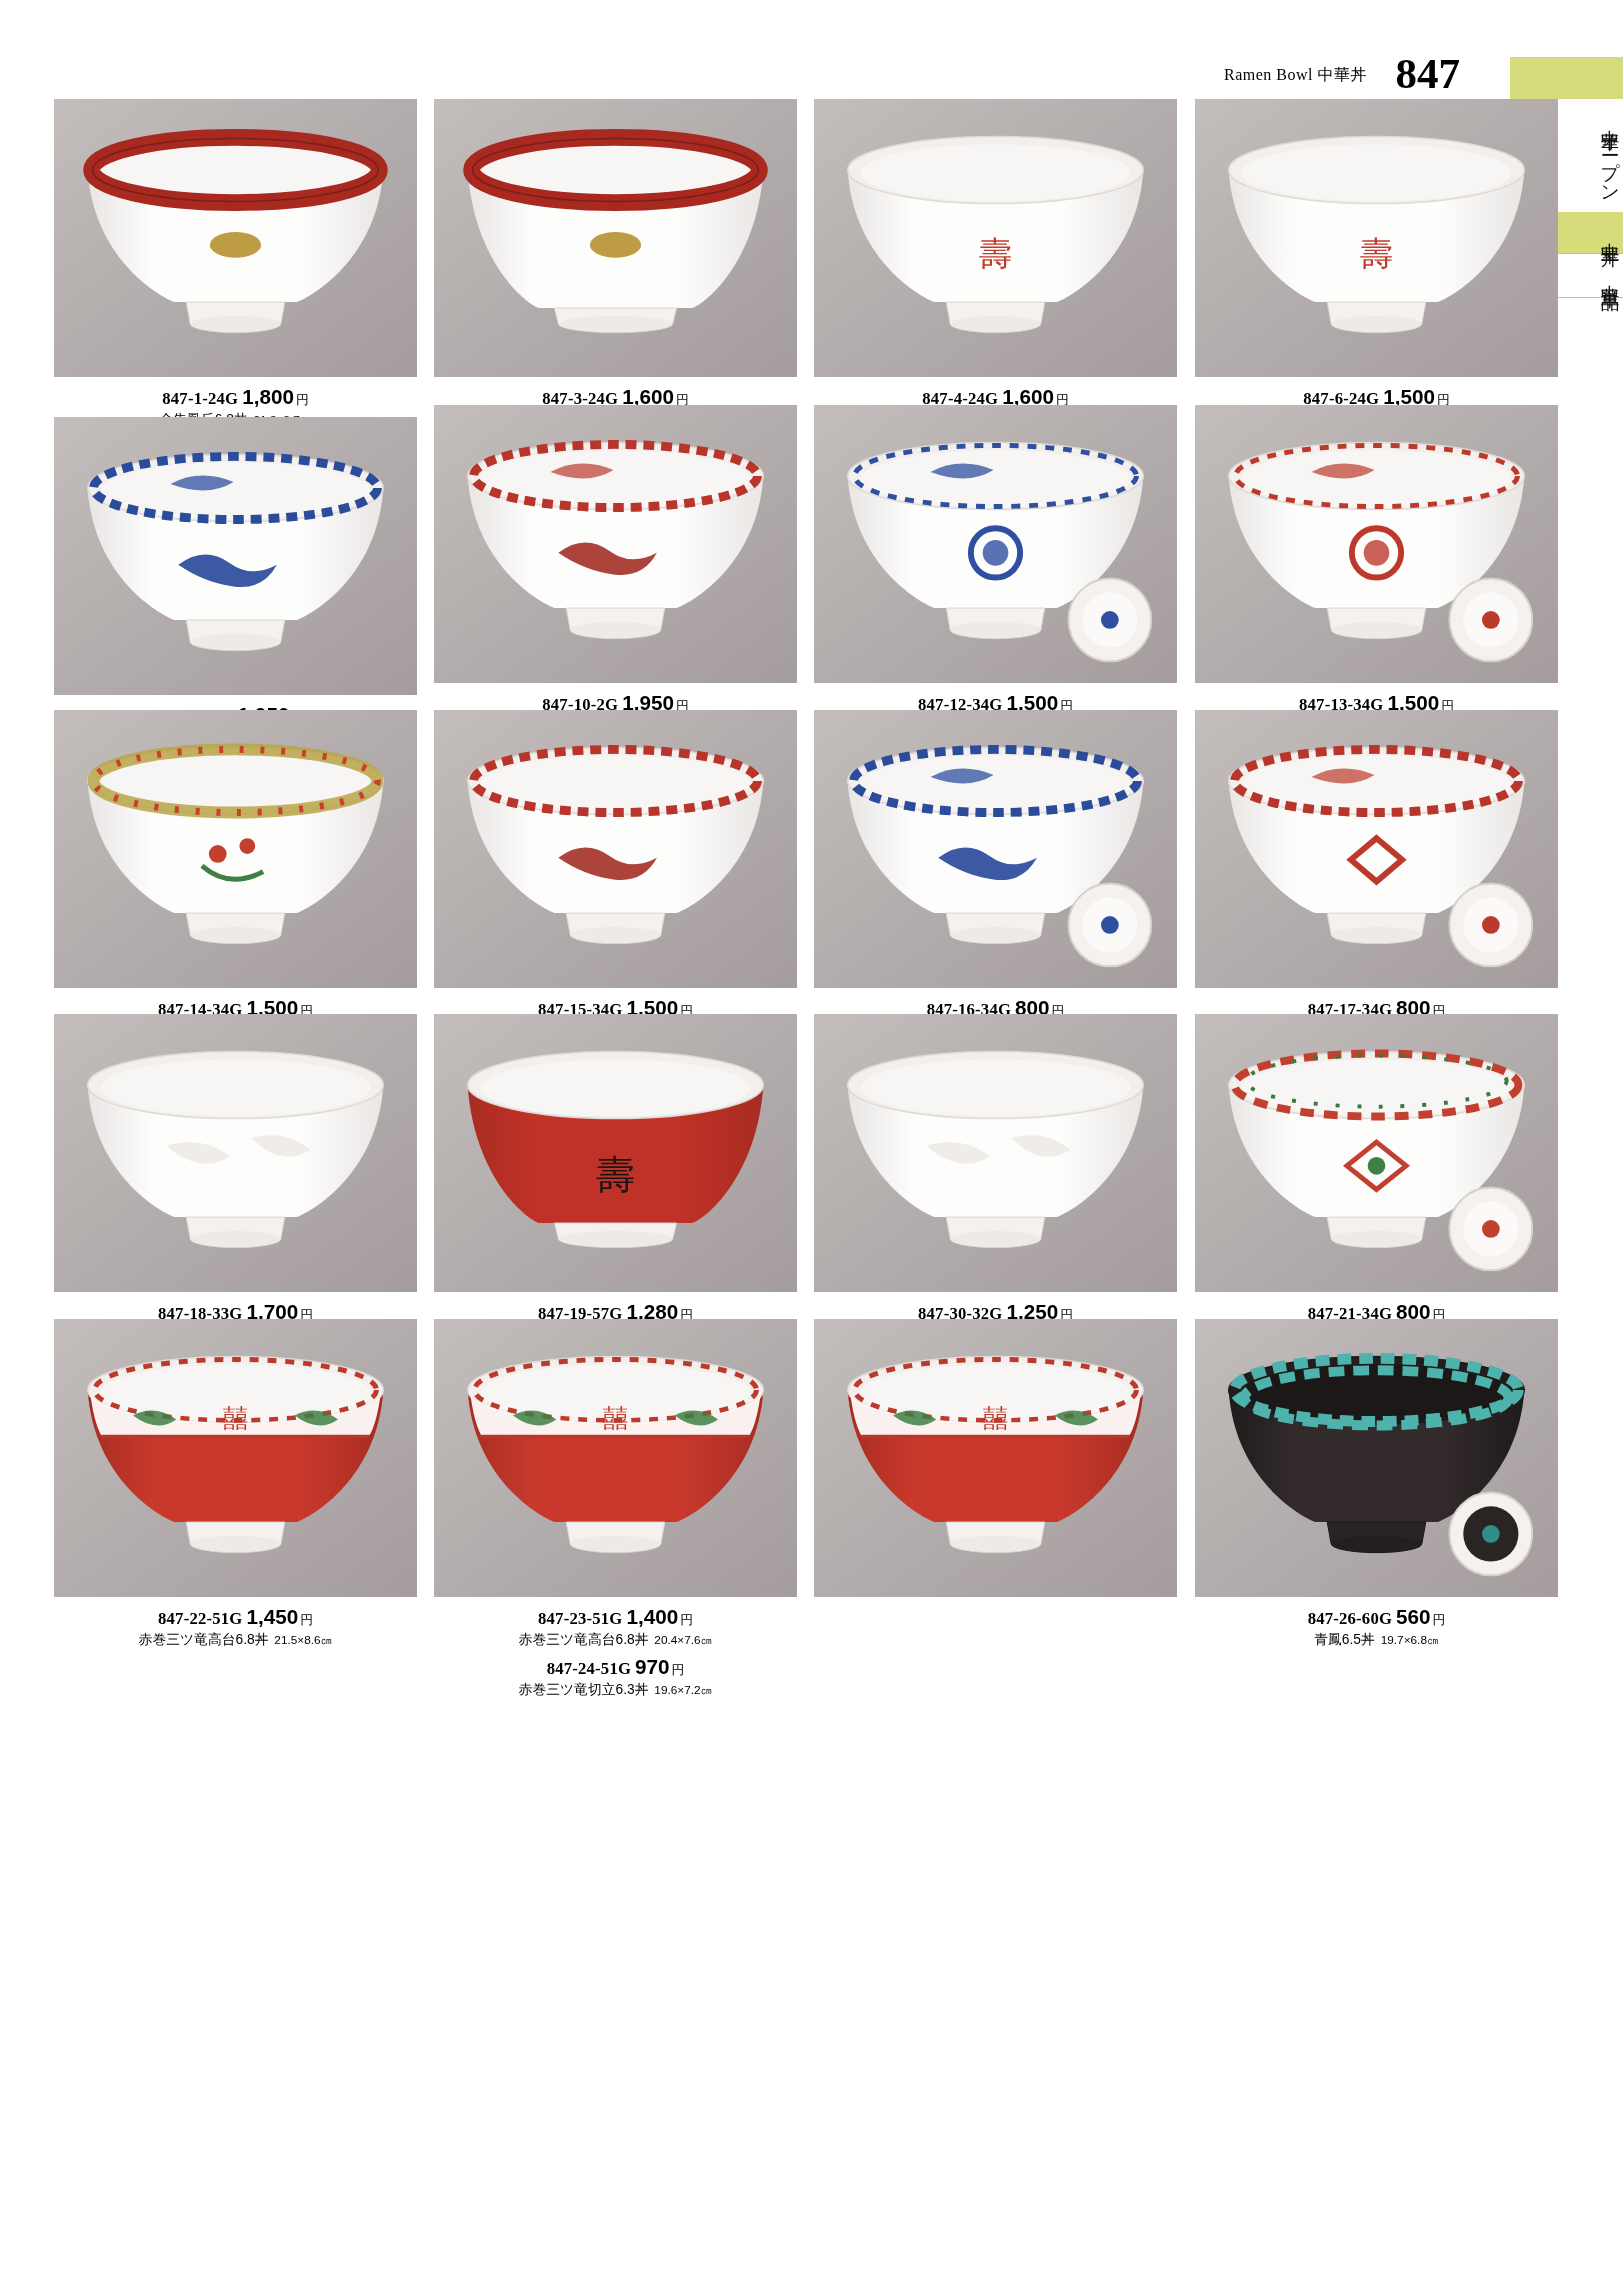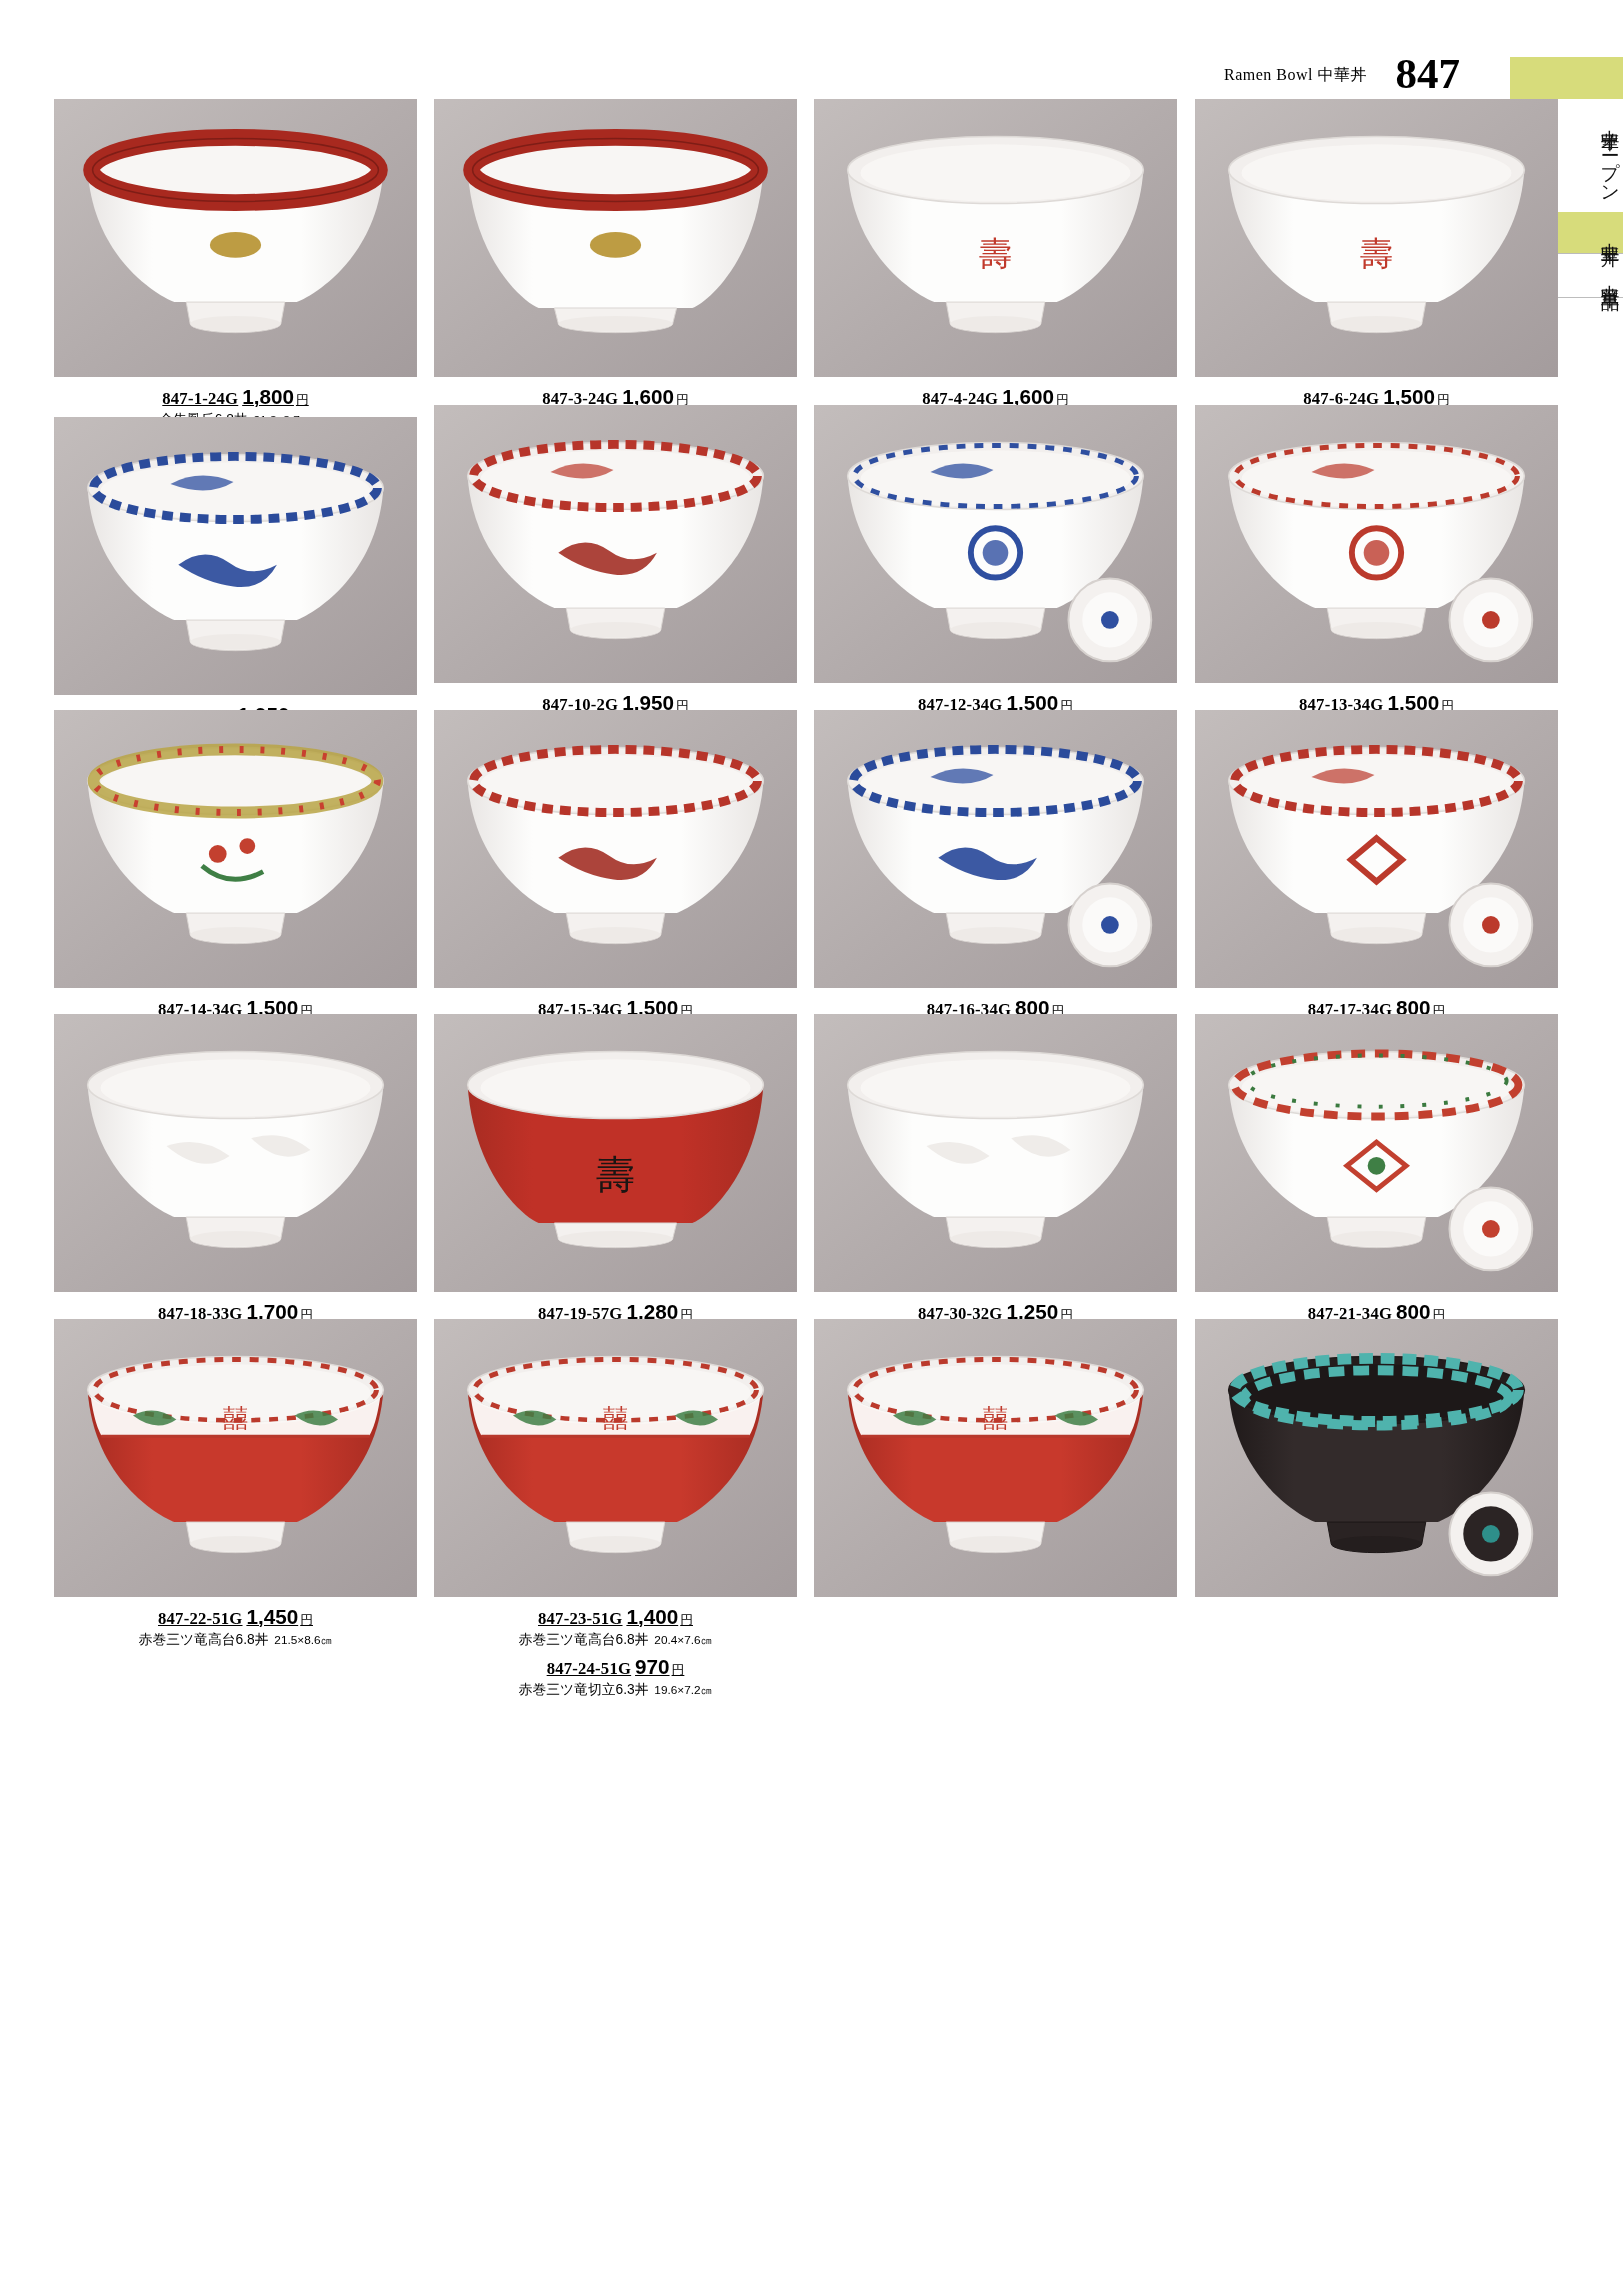--- a/index.html
+++ b/index.html
@@ -21,21 +21,21 @@
   .sidetab.plain{background:#fff;}
   .sidetab.active{background:#d7dc7b;}
   .sidetab.plain.line{border-top:1px solid #bbb;}
   .sidetab-rule{width:71px;height:1px;background:#bdbdbd;}
 
   
   .grid{position:absolute;left:54px;top:99px;width:1576px;}
   .cell{position:absolute;}
   .photo{position:relative;overflow:hidden;background:#b5afae;}
   .caption{margin-top:6.9px;text-align:center;line-height:1.28;}
-  .cap-line{white-space:nowrap;text-decoration:underline;}
+  .cap-line{white-space:nowrap;}
   .code{font-family:"Liberation Serif",serif;font-weight:bold;font-size:16.7px;letter-spacing:0.2px;}
   .price{font-family:"Liberation Sans",sans-serif;font-weight:bold;font-size:20.7px;margin-left:3.9px;}
   .yen{font-size:12.8px;margin-left:2px;}
   .desc{font-size:13.8px;margin-top:1px;white-space:nowrap;}
   .dim{font-size:11.8px;margin-left:5.9px;}
 </style>
 </head>
 <body>
 
 <div class="page">
@@ -720,17 +720,21 @@
         A 46 9 0 0 0 230 228 L 234 206 Z" fill="#2a2323" stroke="#1b1616" stroke-width="1"></path>
             <ellipse cx="184" cy="228" rx="46" ry="8" fill="#241e1e"></ellipse>
             <ellipse cx="184" cy="72" rx="150" ry="34" fill="#241d1d" stroke="#1e1919" stroke-width="1.5"></ellipse>
             <ellipse cx="184" cy="75" rx="137" ry="29" fill="#1d1818" opacity="0.9"></ellipse>
             <ellipse cx="184" cy="72" rx="144" ry="32" fill="none" stroke="#4fb3ad" stroke-width="11" stroke-dasharray="14 8"></ellipse>
             <ellipse cx="184" cy="80" rx="134" ry="28" fill="none" stroke="#4fb3ad" stroke-width="10" stroke-dasharray="16 9"></ellipse>
             <circle cx="300" cy="218" r="42" fill="#f4f1ef" stroke="#d6d1ce" stroke-width="2"></circle>
             <circle cx="300" cy="218" r="28" fill="#2b2424"></circle>
             <circle cx="300" cy="218" r="9" fill="#2e8f8a"></circle>
           </svg></div>
+        <div class="caption">
+          <div class="cap-line"><span class="code">847-26-60G</span><span class="price">560</span><span class="yen">円</span></div>
+          <div class="desc"><span>青鳳6.5丼</span><span class="dim">19.7×6.8㎝</span></div>
+        </div>
       </div>
     </div>
 
 </div>
 
 
 </body></html>

